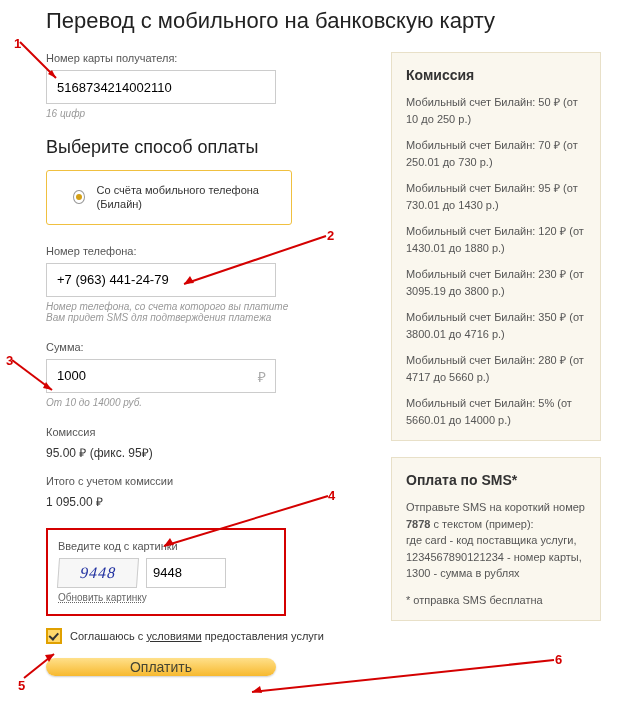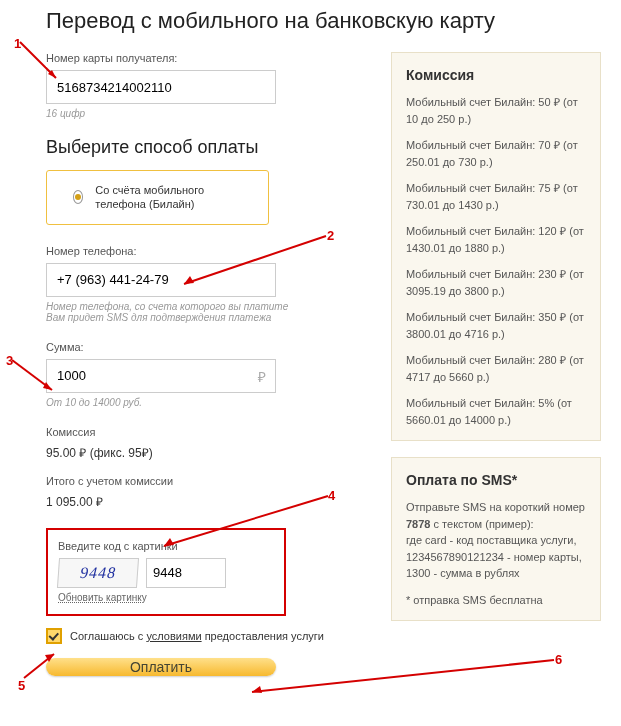--- a/index.html
+++ b/index.html
@@ -9,21 +9,21 @@
   .main { flex: 1; min-width: 0; }
   .side { width: 210px; flex-shrink: 0; }
   .label { font-size: 11px; color: #555; margin-bottom: 6px; }
   .hint { font-size: 10px; color: #999; margin-top: 4px; font-style: italic; }
   .input { width: 230px; height: 34px; border: 1px solid #ccc; padding: 0 10px; font-size: 13px; outline: none; }
   .input.amount { padding-right: 24px; }
   .amount-wrap { position: relative; width: 230px; }
   .amount-wrap .cur { position: absolute; right: 10px; top: 8px; color: #aaa; font-size: 14px; }
   .group { margin-bottom: 18px; }
   h2 { font-size: 18px; font-weight: normal; margin: 18px 0 12px; color: #222; }
-  .radio-box { border: 1px solid #f0c040; border-radius: 3px; padding: 12px 26px; display: flex; align-items: center; gap: 12px; width: 223px; }
+  .radio-box { border: 1px solid #f0c040; border-radius: 3px; padding: 12px 26px; display: flex; align-items: center; gap: 12px; width: 246px; }
   .radio-dot { width: 14px; height: 14px; border: 1px solid #999; border-radius: 50%; display: flex; align-items: center; justify-content: center; background: #fff; }
   .radio-dot::after { content: ""; width: 6px; height: 6px; background: #d4a017; border-radius: 50%; }
   .radio-label { font-size: 11px; line-height: 1.3; }
   .static { font-size: 12px; margin-bottom: 14px; }
   .captcha-box { border: 2px solid #d40000; padding: 10px; width: 240px; }
   .captcha-row { display: flex; gap: 8px; align-items: center; margin-top:4px; }
   .captcha-img { width: 80px; height: 30px; border: 1px solid #ccc; background: #f7f7f7; display: flex; align-items: center; justify-content: center; font-family: cursive; font-size: 16px; letter-spacing: 1px; color: #2030a0; font-style: italic; transform: skewX(-4deg); }
   .captcha-input { width: 80px; height: 30px; border:1px solid #ccc; padding:0 6px; font-size:13px; }
   .refresh { font-size: 10px; color: #666; text-decoration: underline dotted; margin-top: 4px; display: inline-block; cursor:pointer; }
   .agree-row { display: flex; align-items: center; gap: 8px; font-size: 11px; margin: 12px 0 14px; }
@@ -102,21 +102,21 @@
 
     <button class="pay-btn">Оплатить</button>
   </div>
 
   <div class="side">
     <div class="panel">
       <h3>Комиссия</h3>
       <div class="fee-list">
         <div>Мобильный счет Билайн: 50 ₽ (от 10 до 250 р.)</div>
         <div>Мобильный счет Билайн: 70 ₽ (от 250.01 до 730 р.)</div>
-        <div>Мобильный счет Билайн: 75 ₽ (от 730.01 до 1430 р.)</div>
+        <div>Мобильный счет Билайн: 95 ₽ (от 730.01 до 1430 р.)</div>
         <div>Мобильный счет Билайн: 120 ₽ (от 1430.01 до 1880 р.)</div>
         <div>Мобильный счет Билайн: 230 ₽ (от 3095.19 до 3800 р.)</div>
         <div>Мобильный счет Билайн: 350 ₽ (от 3800.01 до 4716 р.)</div>
         <div>Мобильный счет Билайн: 280 ₽ (от 4717 до 5660 р.)</div>
         <div>Мобильный счет Билайн: 5% (от 5660.01 до 14000 р.)</div>
       </div>
     </div>
 
     <div class="panel">
       <h3>Оплата по SMS*</h3>

